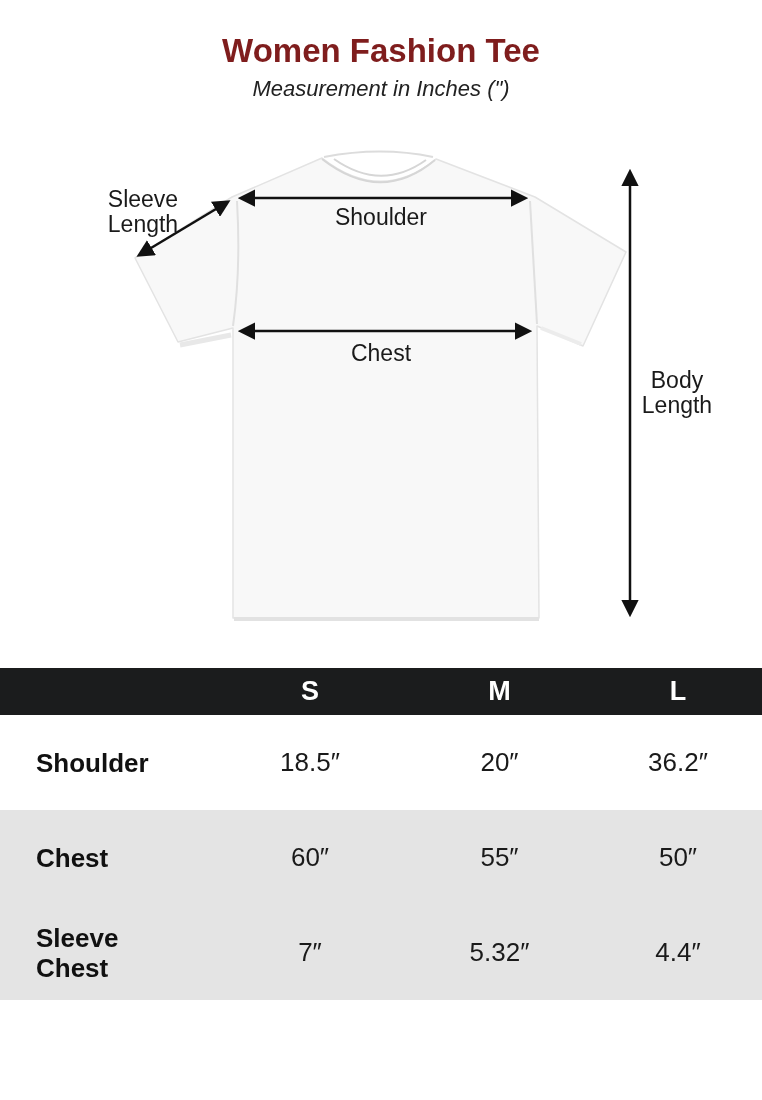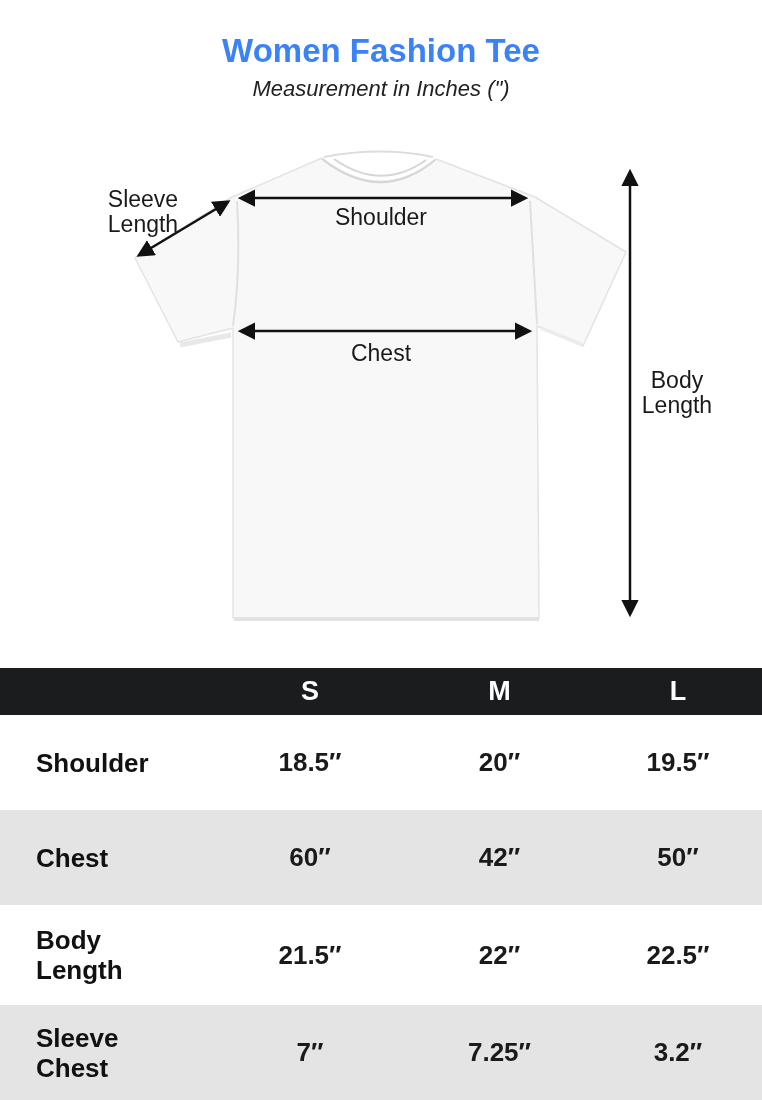--- a/index.html
+++ b/index.html
@@ -17,21 +17,21 @@
     height: 120px;
     box-sizing: border-box;
     padding-top: 33px;
     text-align: center;
   }
   .hdr h1 {
     margin: 0;
     font-size: 33px;
     line-height: 36px;
     font-weight: 700;
-    color: #3b82f6;
+    color: #7f1d1d;
     letter-spacing: 0px;
   }
   .hdr .sub {
     margin: 7px 0 0 0;
     font-size: 22px;
     line-height: 26px;
     font-style: italic;
     font-weight: 400;
     color: #222222;
   }
@@ -69,21 +69,21 @@
     font-weight: 700;
     text-align: left;
     padding: 0 0 0 36px;
     vertical-align: middle;
     line-height: 30px;
     color: #111111;
   }
   td.lbl .lbl-inner { width: 150px; }
   td.val {
     font-size: 26px;
-    font-weight: 700;
+    font-weight: 400;
     text-align: center;
     vertical-align: middle;
     padding: 0;
     color: #1a1a1a;
   }
 </style>
 </head>
 <body>
 
 <div class="page">
@@ -145,42 +145,34 @@
         <th>L</th>
       </tr>
     </thead>
     <tbody>
       <tr class="r1">
         <td class="lbl">
           <div class="lbl-inner">Shoulder</div>
         </td>
         <td class="val">18.5″</td>
         <td class="val">20″</td>
-        <td class="val">19.5″</td>
+        <td class="val">36.2″</td>
       </tr>
       <tr class="r2 alt">
         <td class="lbl">
           <div class="lbl-inner">Chest</div>
         </td>
         <td class="val">60″</td>
-        <td class="val">42″</td>
+        <td class="val">55″</td>
         <td class="val">50″</td>
-      </tr>
-      <tr class="r3">
-        <td class="lbl">
-          <div class="lbl-inner">Body Length</div>
-        </td>
-        <td class="val">21.5″</td>
-        <td class="val">22″</td>
-        <td class="val">22.5″</td>
       </tr>
       <tr class="r4 alt">
         <td class="lbl">
           <div class="lbl-inner">Sleeve Chest</div>
         </td>
         <td class="val">7″</td>
-        <td class="val">7.25″</td>
-        <td class="val">3.2″</td>
+        <td class="val">5.32″</td>
+        <td class="val">4.4″</td>
       </tr>
     </tbody>
   </table>
 
 </div>
 
 </body></html>

